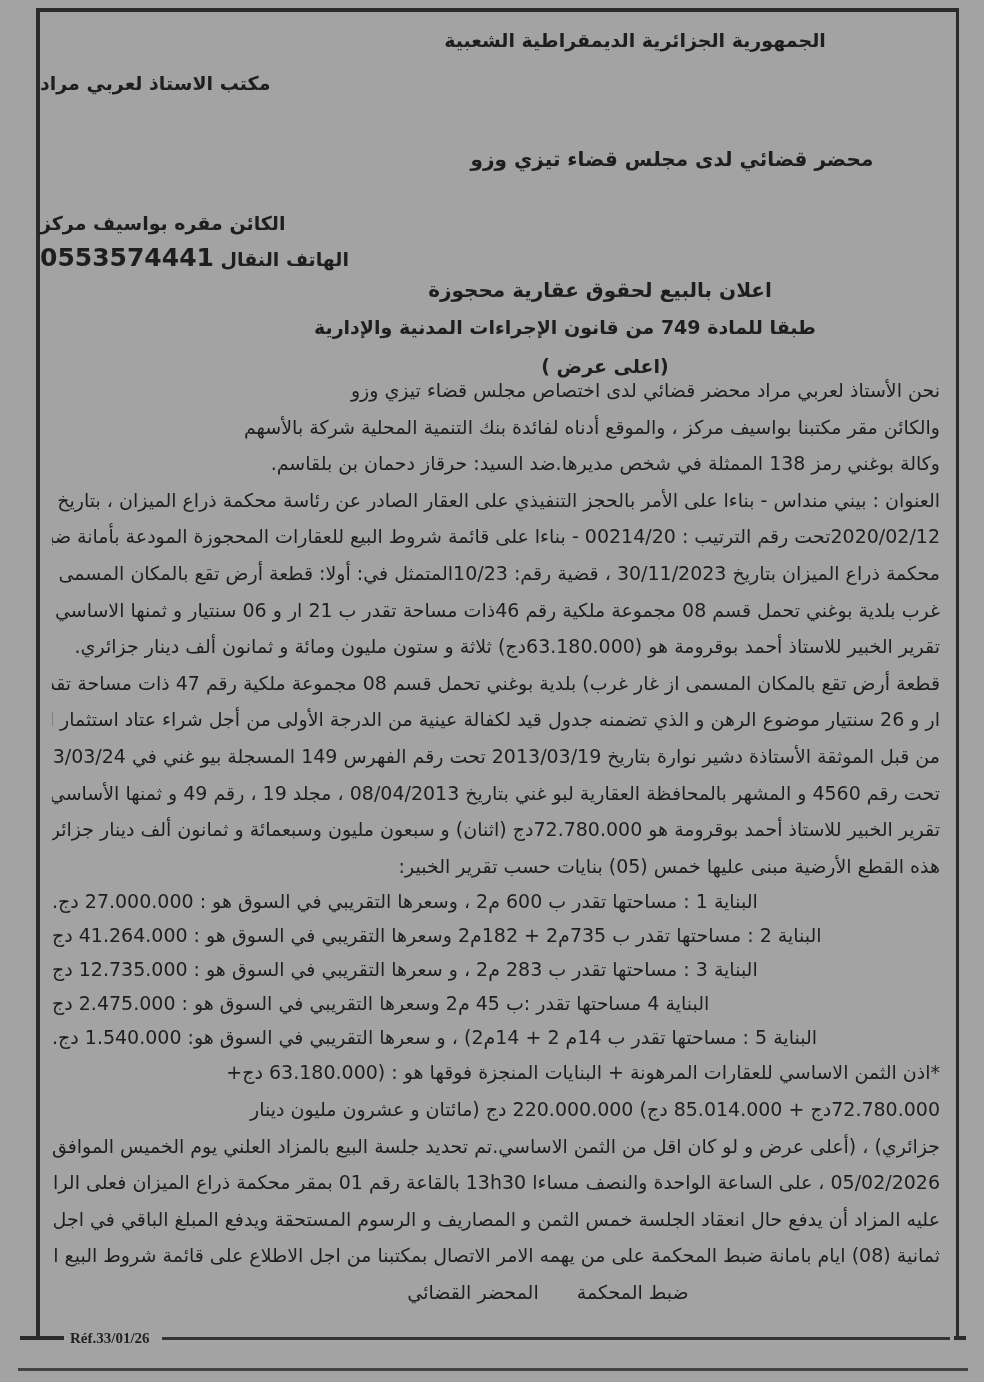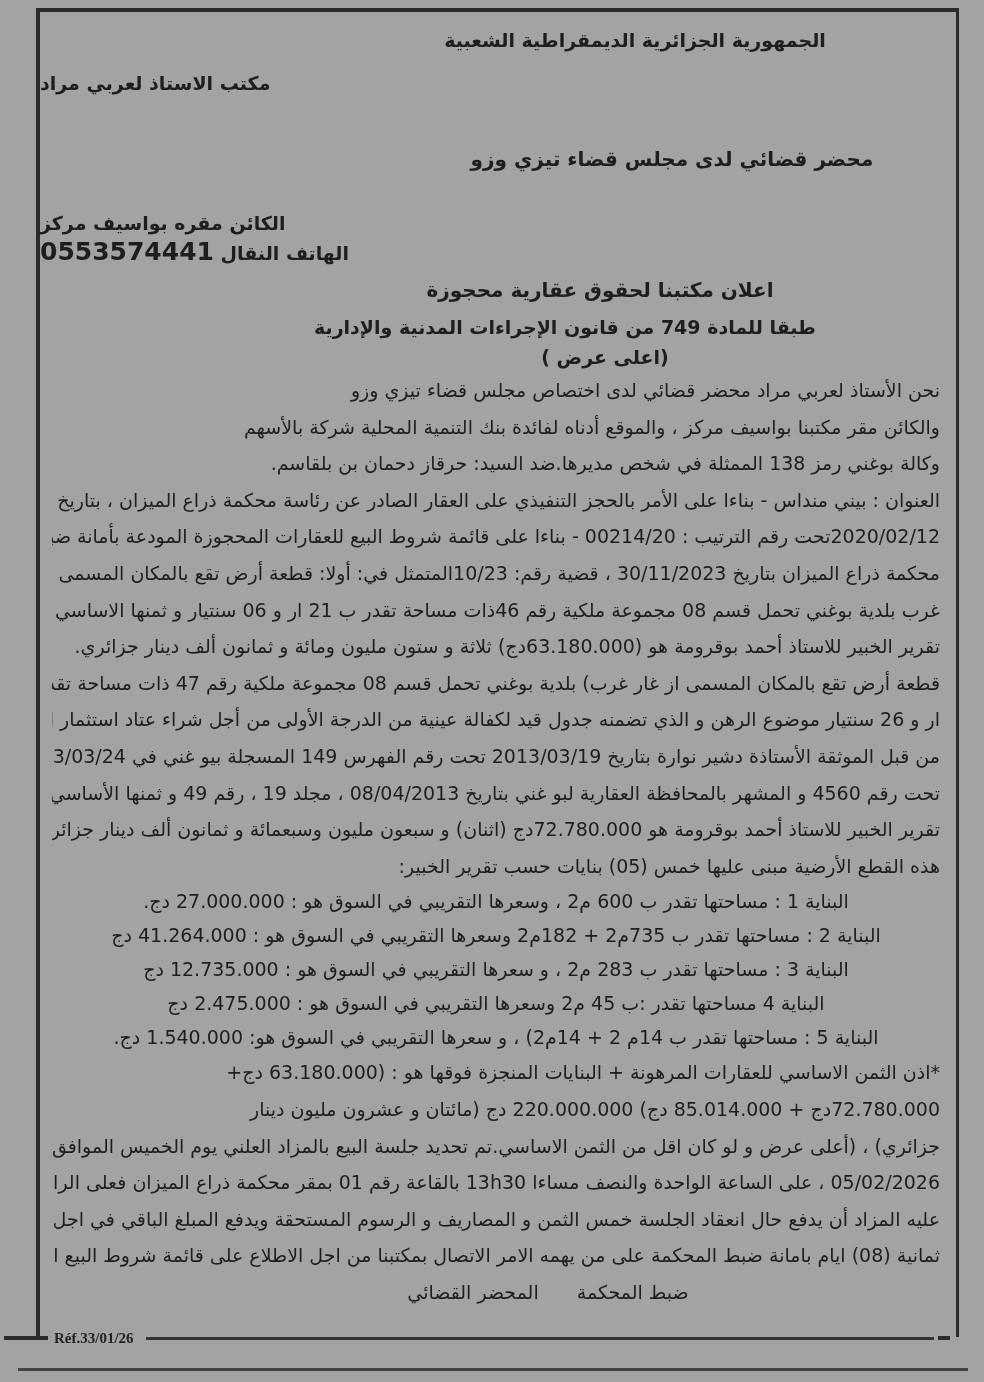--- a/index.html
+++ b/index.html
@@ -22,44 +22,44 @@
     box-sizing:border-box;
     direction:rtl;
   }
   .hline{position:absolute;width:100%;box-sizing:border-box;white-space:nowrap;font-weight:bold;}
   .c{text-align:center;}
   .r{text-align:left;}
   .l-republic{top:17px;font-size:19px;padding-left:274px;}
   .l-office{top:60px;font-size:19px;padding-right:36px;}
   .l-bailiff{top:135px;font-size:20px;padding-left:348px;}
   .l-address{top:200px;font-size:19px;padding-right:36px;}
-  .l-phone{top:226px;font-size:19px;padding-right:36px;line-height:28px;}
+  .l-phone{top:226px;font-size:19px;padding-right:36px;line-height:40px;}
   .phone-num{font-size:25px;letter-spacing:1px;}
   .l-title1{top:266px;font-size:20px;padding-left:204px;}
   .l-title2{top:304px;font-size:19px;padding-left:134px;}
-  .l-title3{top:334px;font-size:19px;padding-left:214px;}
+  .l-title3{top:343px;font-size:19px;padding-left:214px;}
   .textblock{
     position:absolute;top:360px;right:16px;left:12px;
     font-weight:normal;font-size:19px;
   }
   .tline{
     line-height:36.6px;height:36.6px;white-space:nowrap;overflow:hidden;
     text-align:right;
   }
   .bline{
     line-height:34px;height:34px;white-space:nowrap;overflow:hidden;
-    text-align:center;
+    text-align:left;
   }
   .sig-line{
     line-height:36.6px;height:36.6px;text-align:center;padding-left:104px;
     white-space:nowrap;
   }
   .sig-gap{display:inline-block;width:26px;}
   .footer-row{
-    position:absolute;top:1330px;left:4px;width:946px;height:16px;
+    position:absolute;top:1330px;left:20px;width:946px;height:16px;
     display:flex;align-items:center;direction:ltr;
     font-family:"Liberation Serif", serif;font-weight:bold;font-size:15px;
     color:#222;
   }
   .stub{border-top:4px solid #2b2b2b;height:0;}
   .stub-left{width:44px;}
   .stub-right{width:12px;}
   .midrule{flex:1;border-top:3px solid #343434;height:0;margin:0 4px;}
   .footer-ref{margin:0 8px 0 6px;}
   .footer-journal{margin:0 6px 0 8px;}
@@ -76,21 +76,21 @@
 
     <div class="hline c l-republic">الجمهورية الجزائرية الديمقراطية الشعبية</div>
     <div class="hline r l-office">مكتب الاستاذ لعربي مراد</div>
     <div class="hline c l-bailiff">محضر قضائي لدى مجلس قضاء تيزي وزو</div>
     <div class="hline r l-address">الكائن مقره بواسيف مركز</div>
     <div class="hline r l-phone">
       <span>الهاتف النقال</span>
       <span class="phone-num">0553574441</span>
     </div>
 
-    <div class="hline c l-title1">اعلان مكتبنا لحقوق عقارية  محجوزة</div>
+    <div class="hline c l-title1">اعلان بالبيع لحقوق عقارية  محجوزة</div>
     <div class="hline c l-title2">طبقا للمادة 749 من قانون الإجراءات المدنية والإدارية</div>
     <div class="hline c l-title3">(اعلى عرض )</div>
 
     <div class="textblock">
       <div class="tline">نحن الأستاذ لعربي مراد محضر قضائي لدى اختصاص مجلس قضاء تيزي وزو</div>
       <div class="tline">والكائن مقر مكتبنا بواسيف مركز ، والموقع أدناه لفائدة بنك التنمية المحلية شركة بالأسهم</div>
       <div class="tline">وكالة بوغني رمز 138 الممثلة في شخص مديرها.ضد السيد: حرقاز دحمان بن بلقاسم.</div>
       <div class="tline">العنوان : بيني منداس - بناءا على الأمر بالحجز التنفيذي على العقار الصادر عن رئاسة محكمة ذراع الميزان ، بتاريخ :</div>
       <div class="tline">2020/02/12تحت رقم الترتيب : 00214/20 - بناءا على قائمة شروط البيع للعقارات المحجوزة المودعة بأمانة ضبط</div>
       <div class="tline">محكمة ذراع الميزان بتاريخ 30/11/2023 ، قضية رقم: 10/23المتمثل في: أولا: قطعة أرض تقع بالمكان المسمى (از غار</div>

